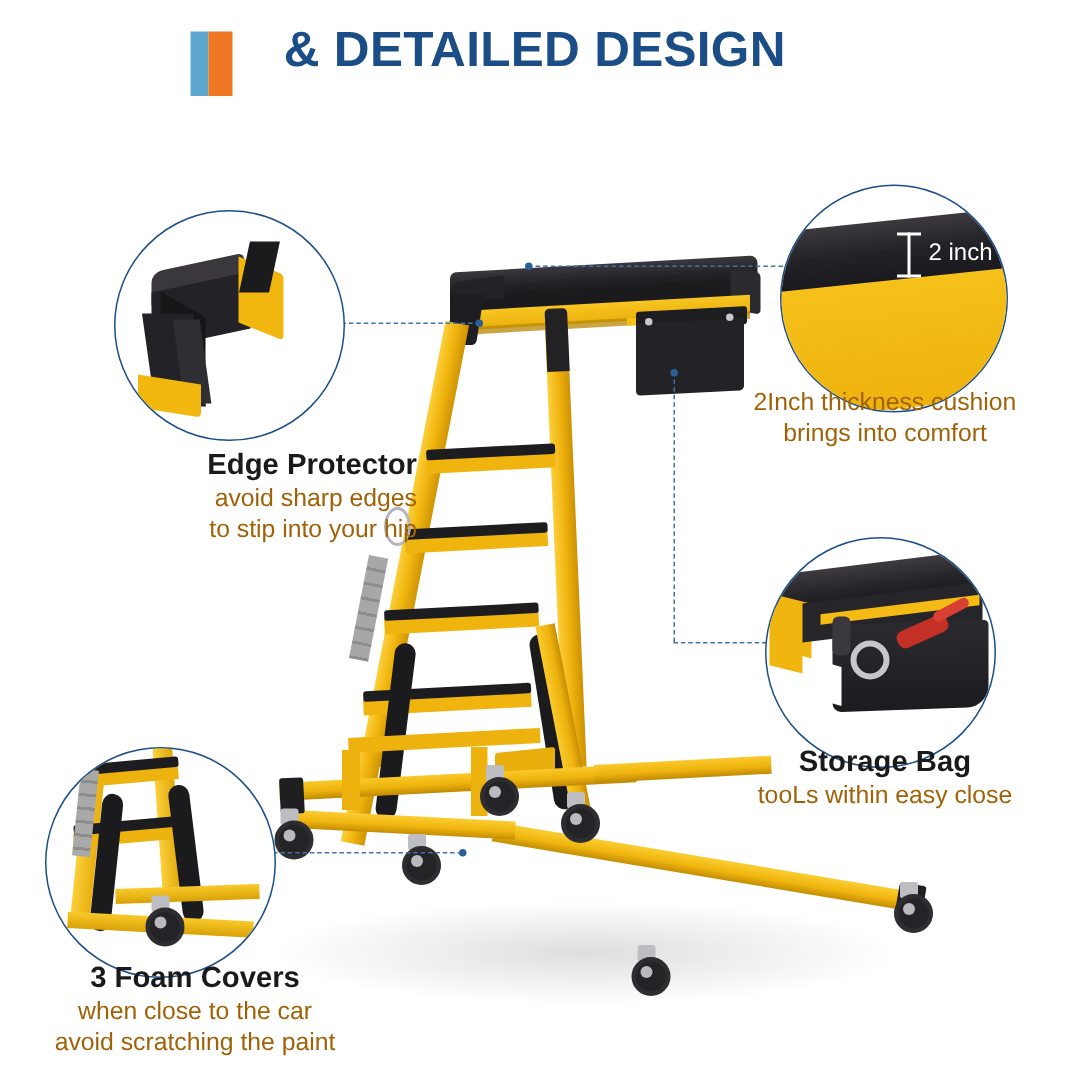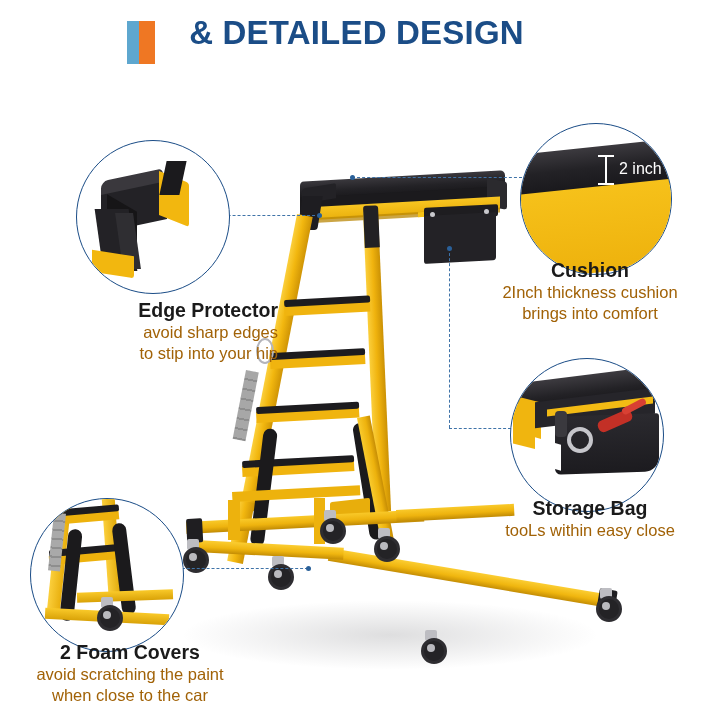--- a/index.html
+++ b/index.html
@@ -250,21 +250,20 @@
                 background:linear-gradient(180deg,#3c3a3f 0%,#232226 45%,#17161a 100%);border-radius:6px 6px 0 0;"></div>
     <div class="abs cu-yellow" style="left:-12px;top:62px;width:186px;height:86px;transform:skewY(-6deg);
                 background:linear-gradient(180deg,#f6c11a 0%,#eeb20d 100%);"></div>
     <div class="dimline" style="left:77px;top:31px;width:16px;height:2px;"></div>
     <div class="dimline" style="left:84px;top:31px;width:2px;height:30px;"></div>
     <div class="dimline" style="left:77px;top:59px;width:16px;height:2px;"></div>
     <div class="dimtxt" style="left:98px;top:36px;">2 inch</div>
   </div>
 
   <div class="cap" style="left:470px;top:258px;width:240px;">
-    <div class="hd">Cushion</div>
     <div class="sub">2Inch thickness cushion</div>
     <div class="sub">brings into comfort</div>
   </div>
 
   <div class="circle" style="left:510px;top:358px;width:152px;height:152px;">
     <div class="abs sb" style="left:6px;top:16px;width:136px;height:28px;transform:skewY(-7deg);
                 background:linear-gradient(180deg,#3d3b40 0%,#232226 60%,#19181b 100%);border-radius:14px;"></div>
     <div class="abs sb" style="left:2px;top:40px;width:28px;height:48px;background:#f0b50f;transform:skewY(14deg);"></div>
     <div class="abs sb" style="left:24px;top:36px;width:120px;height:26px;background:#26252a;transform:skewY(-7deg);"></div>
     <div class="abs sb" style="left:36px;top:44px;width:106px;height:7px;background:#f3bb14;transform:skewY(-7deg);"></div>
@@ -296,18 +295,18 @@
     <div class="abs" style="left:14px;top:112px;width:124px;height:11px;background:linear-gradient(180deg,#f9c929,#d9a207);transform:rotate(3deg);"></div>
     <div class="abs" style="left:46px;top:92px;width:96px;height:10px;background:linear-gradient(180deg,#f9c929,#d9a207);transform:rotate(-2deg);"></div>
     <div class="caster" style="left:66px;top:98px;">
       <div class="brk"></div>
       <div class="whl"></div>
       <div class="hub"></div>
     </div>
   </div>
 
   <div class="cap" style="left:0px;top:640px;width:260px;">
-    <div class="hd">2 Foam Covers</div>
+    <div class="hd">3 Foam Covers</div>
+    <div class="sub">when close to the car</div>
     <div class="sub">avoid scratching the paint</div>
-    <div class="sub">when close to the car</div>
   </div>
 
 </div>
 
 </body></html>

